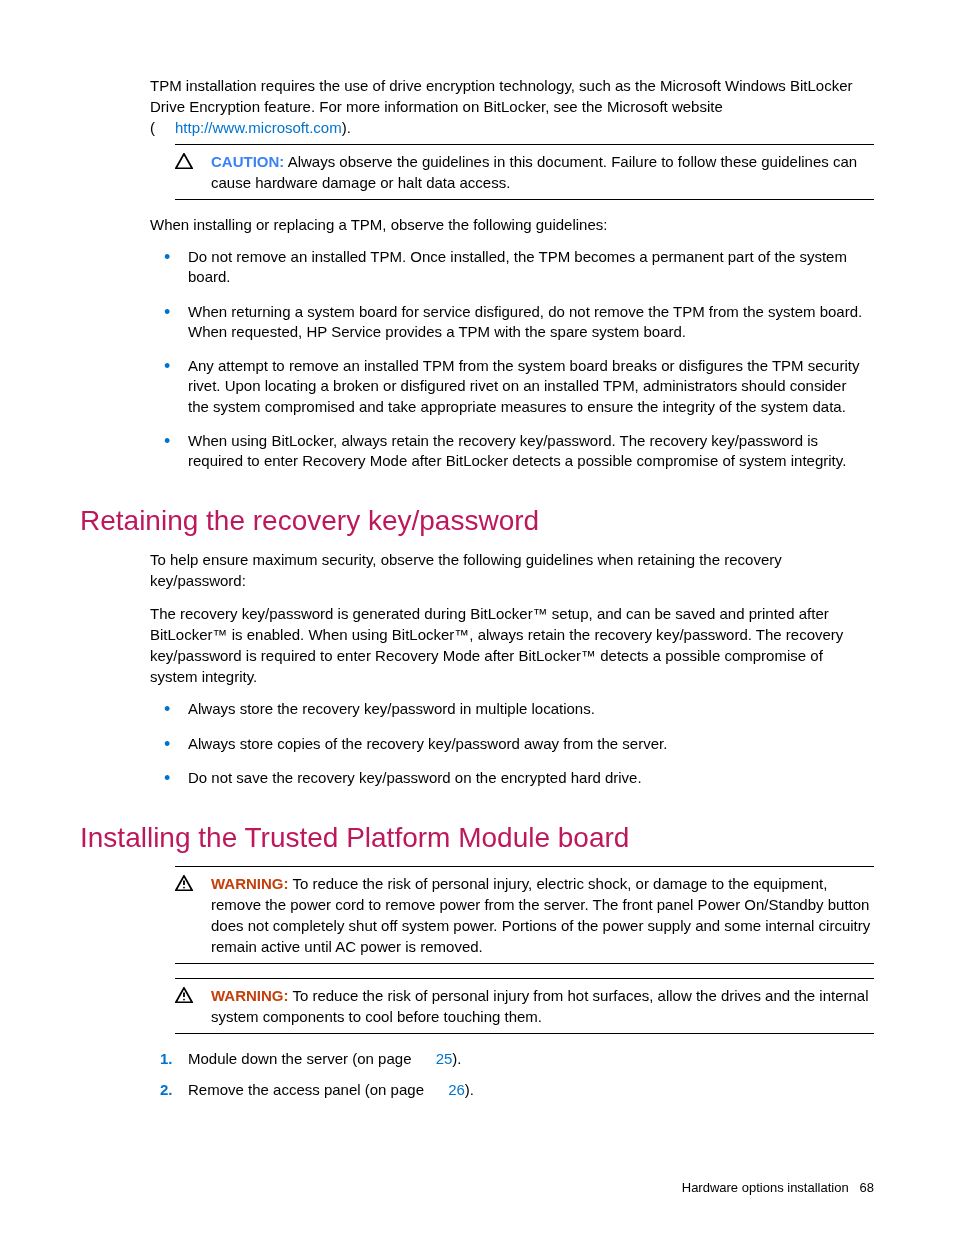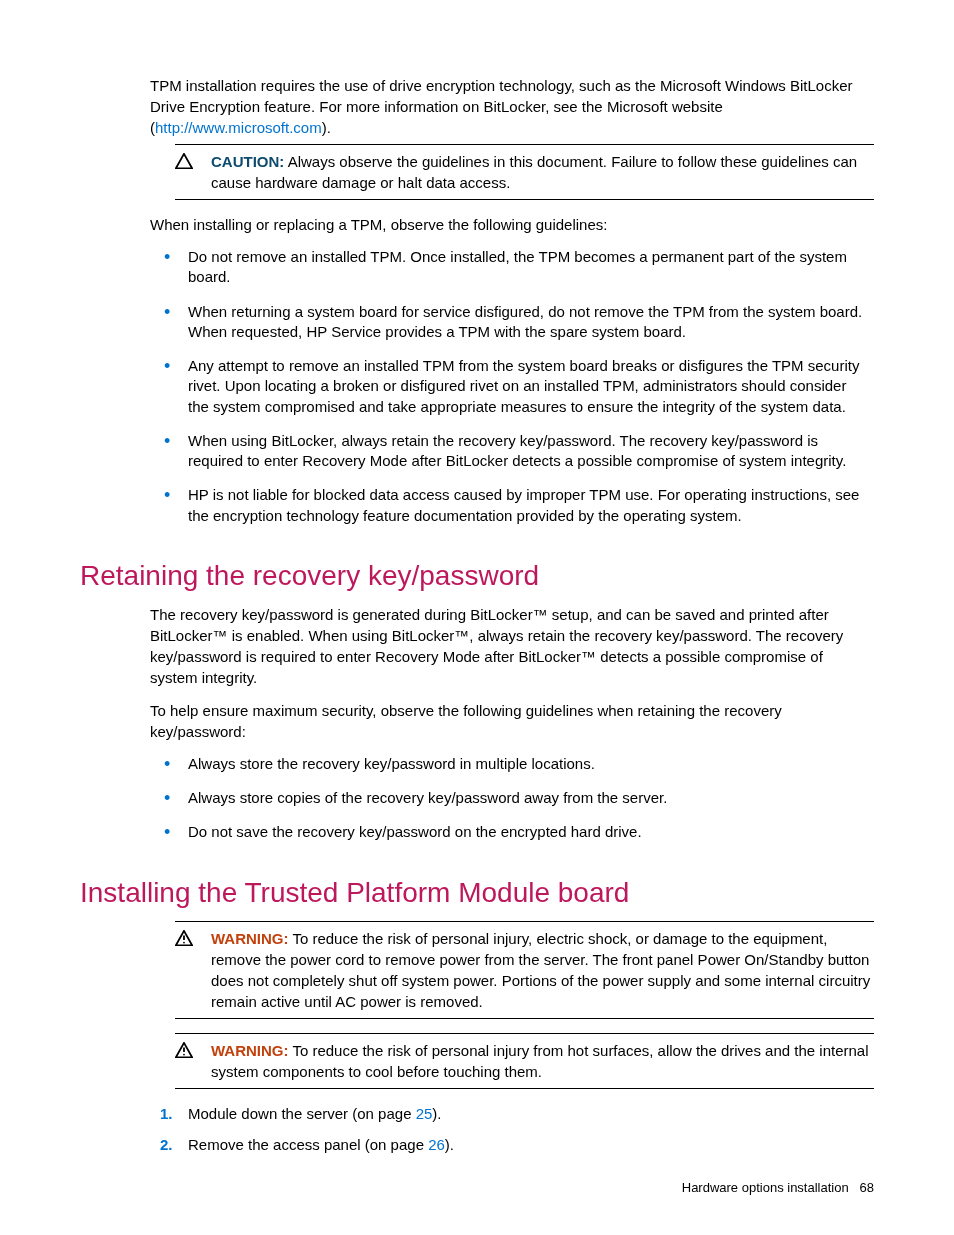--- a/index.html
+++ b/index.html
@@ -14,21 +14,21 @@
   .page {
     padding: 75px 80px 40px 80px;
     box-sizing: border-box;
     min-height: 1235px;
     position: relative;
   }
   .intro {
     margin: 0 0 6px 70px;
   }
   p { margin: 0 0 12px 0; line-height: 1.4; }
-  .link { color: #0073cf; }
+  .link { color: #0073cf; margin-left: 20px; }
   .callout {
     border-top: 1px solid #000;
     border-bottom: 1px solid #000;
     margin: 4px 0 14px 95px;
     display: flex;
     align-items: flex-start;
     padding: 6px 0;
   }
   .callout .icon-cell {
     width: 36px;
@@ -38,21 +38,21 @@
   }
   .callout .text-cell {
     flex: 1;
     line-height: 1.4;
   }
   .tri-outline {
     width: 18px; height: 16px;
     display: inline-block;
   }
   .tri-outline svg { display: block; }
-  .caution-label { color: #0c4a6e; font-weight: bold; }
+  .caution-label { color: #3b82f6; font-weight: bold; }
   .warning-label { color: #c2410c; font-weight: bold; }
   .body-para {
     margin: 0 0 12px 70px;
     line-height: 1.4;
   }
   ul.bullets {
     list-style: none;
     padding: 0;
     margin: 0 4px 16px 70px;
   }
@@ -125,27 +125,26 @@
     </div>
   </div>
 
   <p class="body-para">When installing or replacing a TPM, observe the following guidelines:</p>
 
   <ul class="bullets">
     <li>Do not remove an installed TPM. Once installed, the TPM becomes a permanent part of the system board.</li>
     <li>When returning a system board for service disfigured, do not remove the TPM from the system board. When requested, HP Service provides a TPM with the spare system board.</li>
     <li>Any attempt to remove an installed TPM from the system board breaks or disfigures the TPM security rivet. Upon locating a broken or disfigured rivet on an installed TPM, administrators should consider the system compromised and take appropriate measures to ensure the integrity of the system data.</li>
     <li>When using BitLocker, always retain the recovery key/password. The recovery key/password is required to enter Recovery Mode after BitLocker detects a possible compromise of system integrity.</li>
-    <li>HP is not liable for blocked data access caused by improper TPM use. For operating instructions, see the encryption technology feature documentation provided by the operating system.</li>
   </ul>
 
   <h2 class="section">Retaining the recovery key/password</h2>
 
+  <p class="body-para">To help ensure maximum security, observe the following guidelines when retaining the recovery key/password:</p>
   <p class="body-para">The recovery key/password is generated during BitLocker™ setup, and can be saved and printed after BitLocker™ is enabled. When using BitLocker™, always retain the recovery key/password. The recovery key/password is required to enter Recovery Mode after BitLocker™ detects a possible compromise of system integrity.</p>
-  <p class="body-para">To help ensure maximum security, observe the following guidelines when retaining the recovery key/password:</p>
 
   <ul class="bullets">
     <li>Always store the recovery key/password in multiple locations.</li>
     <li>Always store copies of the recovery key/password away from the server.</li>
     <li>Do not save the recovery key/password on the encrypted hard drive.</li>
   </ul>
 
   <h2 class="section">Installing the Trusted Platform Module board</h2>
 
   <div class="callout">

